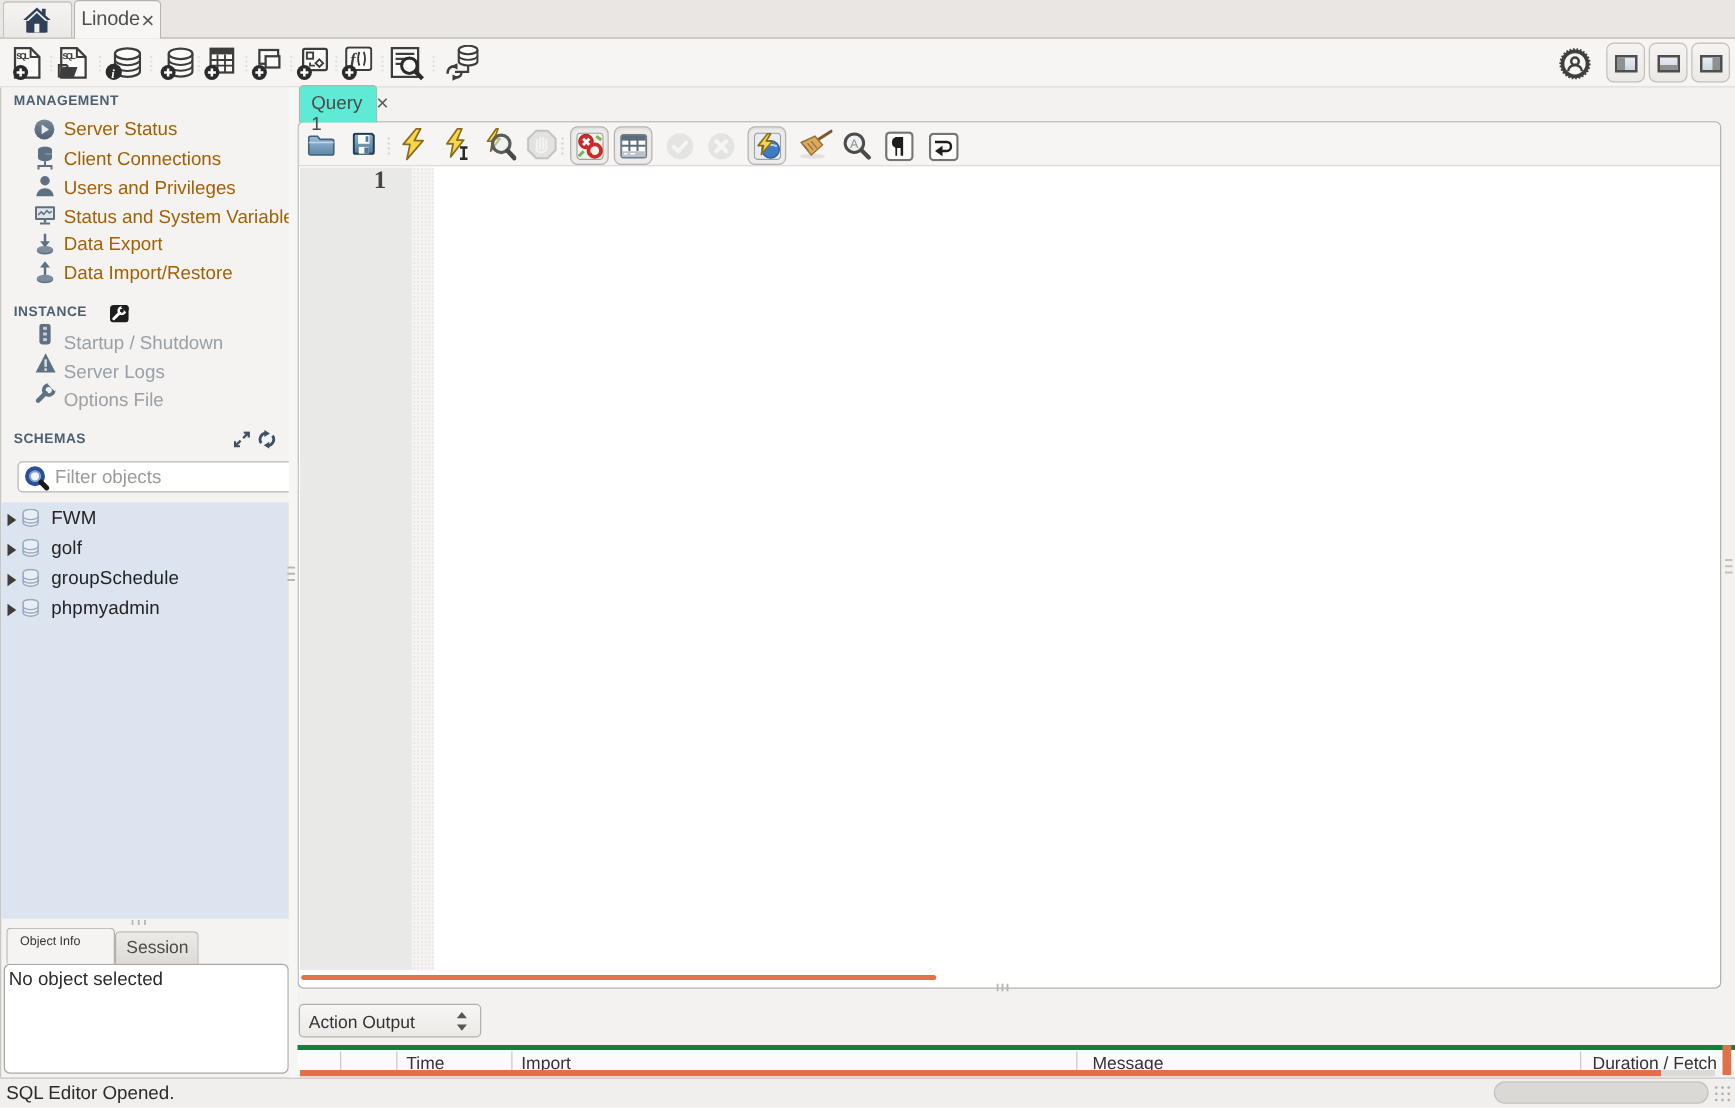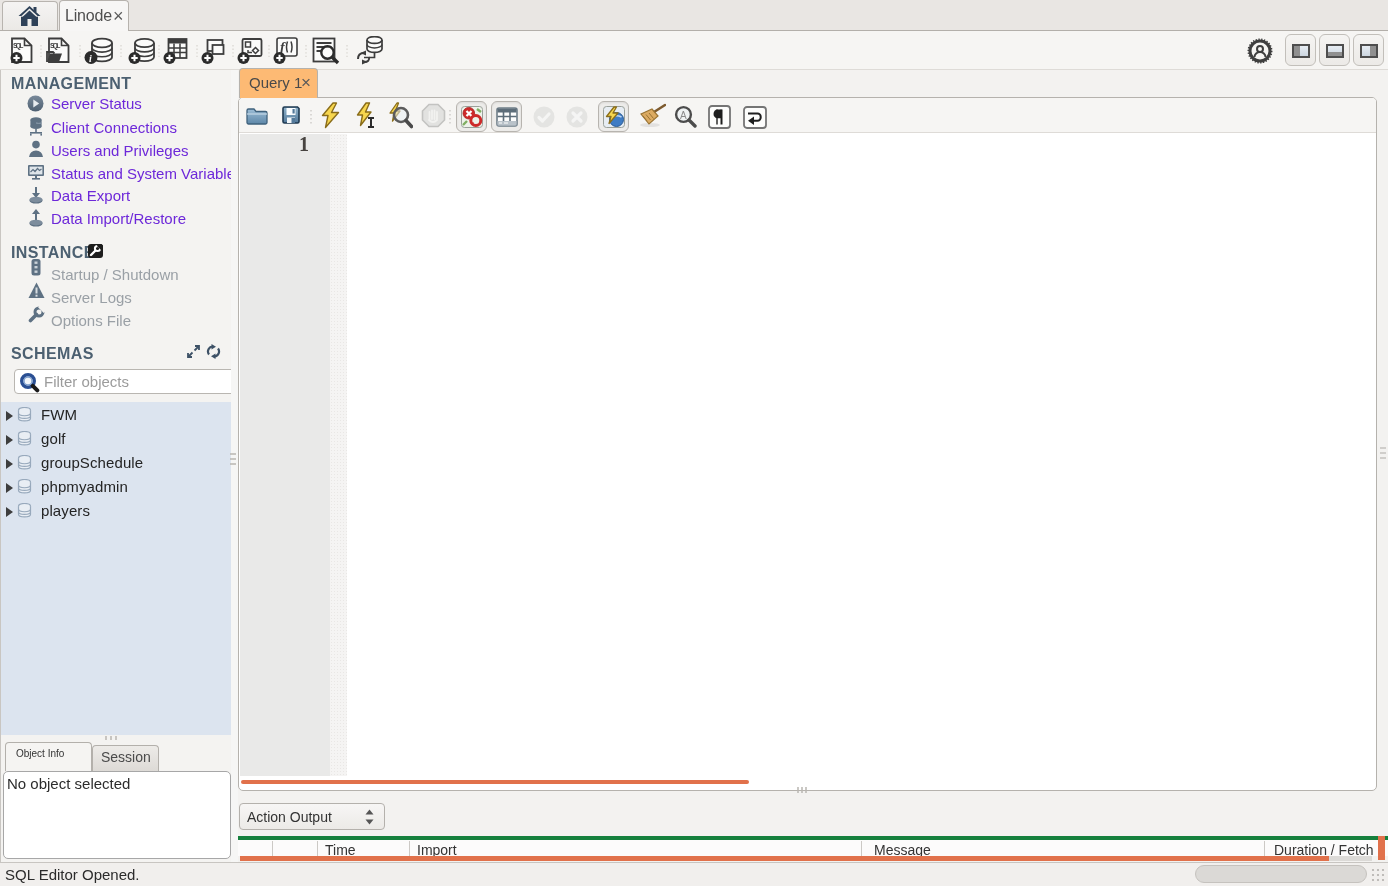--- a/index.html
+++ b/index.html
@@ -12,22 +12,22 @@
 #maintab .lbl{position:absolute;left:5px;top:6px;font-size:16px;color:#4f4f4f;letter-spacing:-0.2px;}
 #maintab .x{position:absolute;left:53px;top:5px;font-size:18px;color:#5a5a5a;}
 
 #toolbar{position:absolute;left:0;top:31px;width:1388px;height:39px;background:#f6f5f3;border-bottom:1px solid #dedbd7;}
 
 .pbtn{position:absolute;top:34px;width:31px;height:32px;border:1px solid #c2bfba;border-radius:6px;background:linear-gradient(#f5f4f2,#eceae7);}
 .pico{position:absolute;top:9px;left:6px;width:18px;height:14px;border:2px solid #4e4e4e;background:linear-gradient(#e7edf3,#ccd6e0);}
 .pico span{position:absolute;background:#909090;}
 
 #sidebar{position:absolute;left:0;top:70px;width:238px;height:792px;background:#f4f3f1;border-left:1px solid #c9c6c2;}
-.shead{position:absolute;left:10px;font-size:16px;font-weight:bold;color:#4c6071;letter-spacing:0.4px;}
-.sitem{position:absolute;left:50px;font-size:15px;color:#6d28d9;white-space:nowrap;max-width:181px;overflow:hidden;}
+.shead{position:absolute;left:10px;font-size:11px;font-weight:bold;color:#4c6071;letter-spacing:0.4px;}
+.sitem{position:absolute;left:50px;font-size:15px;color:#a16207;white-space:nowrap;max-width:181px;overflow:hidden;}
 .sitem.dis{color:#9aa0a6;}
 
 #tree{position:absolute;left:0;top:332px;width:231px;height:333px;background:#dce4ef;}
 .trow{position:absolute;left:0;width:231px;height:24px;}
 .tri{position:absolute;left:5px;top:7px;width:0;height:0;border-left:7px solid #3d3d3d;border-top:5px solid transparent;border-bottom:5px solid transparent;}
 .tname{position:absolute;left:40px;top:2px;font-size:15px;color:#242424;letter-spacing:0.1px;}
 
 #filter{position:absolute;left:13px;top:299px;width:250px;height:25px;background:#fff;border:1px solid #b9b6b1;border-radius:4px;}
 #filter .ph{position:absolute;left:29px;top:3px;font-size:15px;color:#9b9b9b;}
 
@@ -38,21 +38,21 @@
 #infopanel{position:absolute;left:2px;top:701px;width:228px;height:88px;background:#fff;border:1px solid #a7a7a7;border-radius:5px;}
 #infopanel span{position:absolute;left:3px;top:3px;font-size:15px;color:#2c2c2c;}
 
 #panel{position:absolute;left:238px;top:97px;width:1139px;height:694px;background:#fff;border:1px solid #b5b2ad;border-radius:5px;overflow:hidden;}
 #ptoolbar{position:absolute;left:0;top:0;width:1137px;height:35px;background:#f6f5f3;border-bottom:1px solid #dedbd7;}
 #gutter{position:absolute;left:1px;top:36px;width:90px;height:642px;background:#e9e9e8;}
 #fold{position:absolute;left:91px;top:36px;width:17px;height:642px;background:#f5f4f3;background-image:radial-gradient(#e9e7e5 0.8px,transparent 0.8px);background-size:3px 3px;}
 #lnum{position:absolute;left:40px;top:35px;width:30px;font-family:"Liberation Serif",serif;font-weight:bold;font-size:20px;color:#474340;text-align:right;}
 #ehscroll{position:absolute;left:2px;top:682px;width:508px;height:4px;background:#e1714b;border-radius:2px;}
 
-#qtab{position:absolute;left:239px;top:68px;width:79px;height:30px;background:#fdba74;border:1px solid #b5b2ad;border-bottom:none;border-radius:4px 4px 0 0;z-index:4;}
+#qtab{position:absolute;left:239px;top:68px;width:63px;height:30px;background:#5eead4;border:1px solid #b5b2ad;border-bottom:none;border-radius:4px 4px 0 0;z-index:4;}
 #qtab .lbl{position:absolute;left:9px;top:5px;font-size:15px;color:#4a4a4a;}
 #qtab .x{position:absolute;left:61px;top:4px;font-size:17px;color:#5a5a5a;}
 
 .qbtn{position:absolute;top:101px;width:31px;height:31px;border:1px solid #b7b4af;border-radius:6px;background:#edecea;box-shadow:inset 0 1px 2px rgba(0,0,0,0.08);}
 
 #aobtn{position:absolute;left:239px;top:803px;width:146px;height:27px;background:linear-gradient(#f7f6f5,#eceae7);border:1px solid #b4b1ac;border-radius:4px;}
 #aobtn span{position:absolute;left:7px;top:5px;font-size:14px;color:#333;}
 #thead{position:absolute;left:237px;top:836px;width:1151px;height:20px;background:#fcfbfb;border-top:4px solid #15803d;}
 .th{position:absolute;top:2px;font-size:14px;color:#333;white-space:nowrap;}
 .tsep{position:absolute;top:1px;width:1px;height:18px;background:#ccc9c5;}
@@ -333,27 +333,20 @@
         </svg>
         <div class="tname">groupSchedule</div>
       </div>
     <div class="trow" style="top:74px;">
         <div class="tri"></div>
         <svg style="left:16px;top:3px;" width="15" height="15" viewBox="0 0 15 15">
           <use href="#dbi"></use>
         </svg>
         <div class="tname">phpmyadmin</div>
       </div>
-    <div class="trow" style="top:98px;">
-        <div class="tri"></div>
-        <svg style="left:16px;top:3px;" width="15" height="15" viewBox="0 0 15 15">
-          <use href="#dbi"></use>
-        </svg>
-        <div class="tname">players</div>
-      </div>
   </div>
   <svg style="left:104px;top:665px;" width="22" height="6" viewBox="0 0 22 6">
    <path d="M1,1 L1,5 M6,1 L6,5 M11,1 L11,5" stroke="#b9b6b1" stroke-width="1.5"></path>
   </svg>
   <div id="obtab">
       <span>Object Info</span>
     </div>
   <div id="setab">
       <span>Session</span>
     </div>

